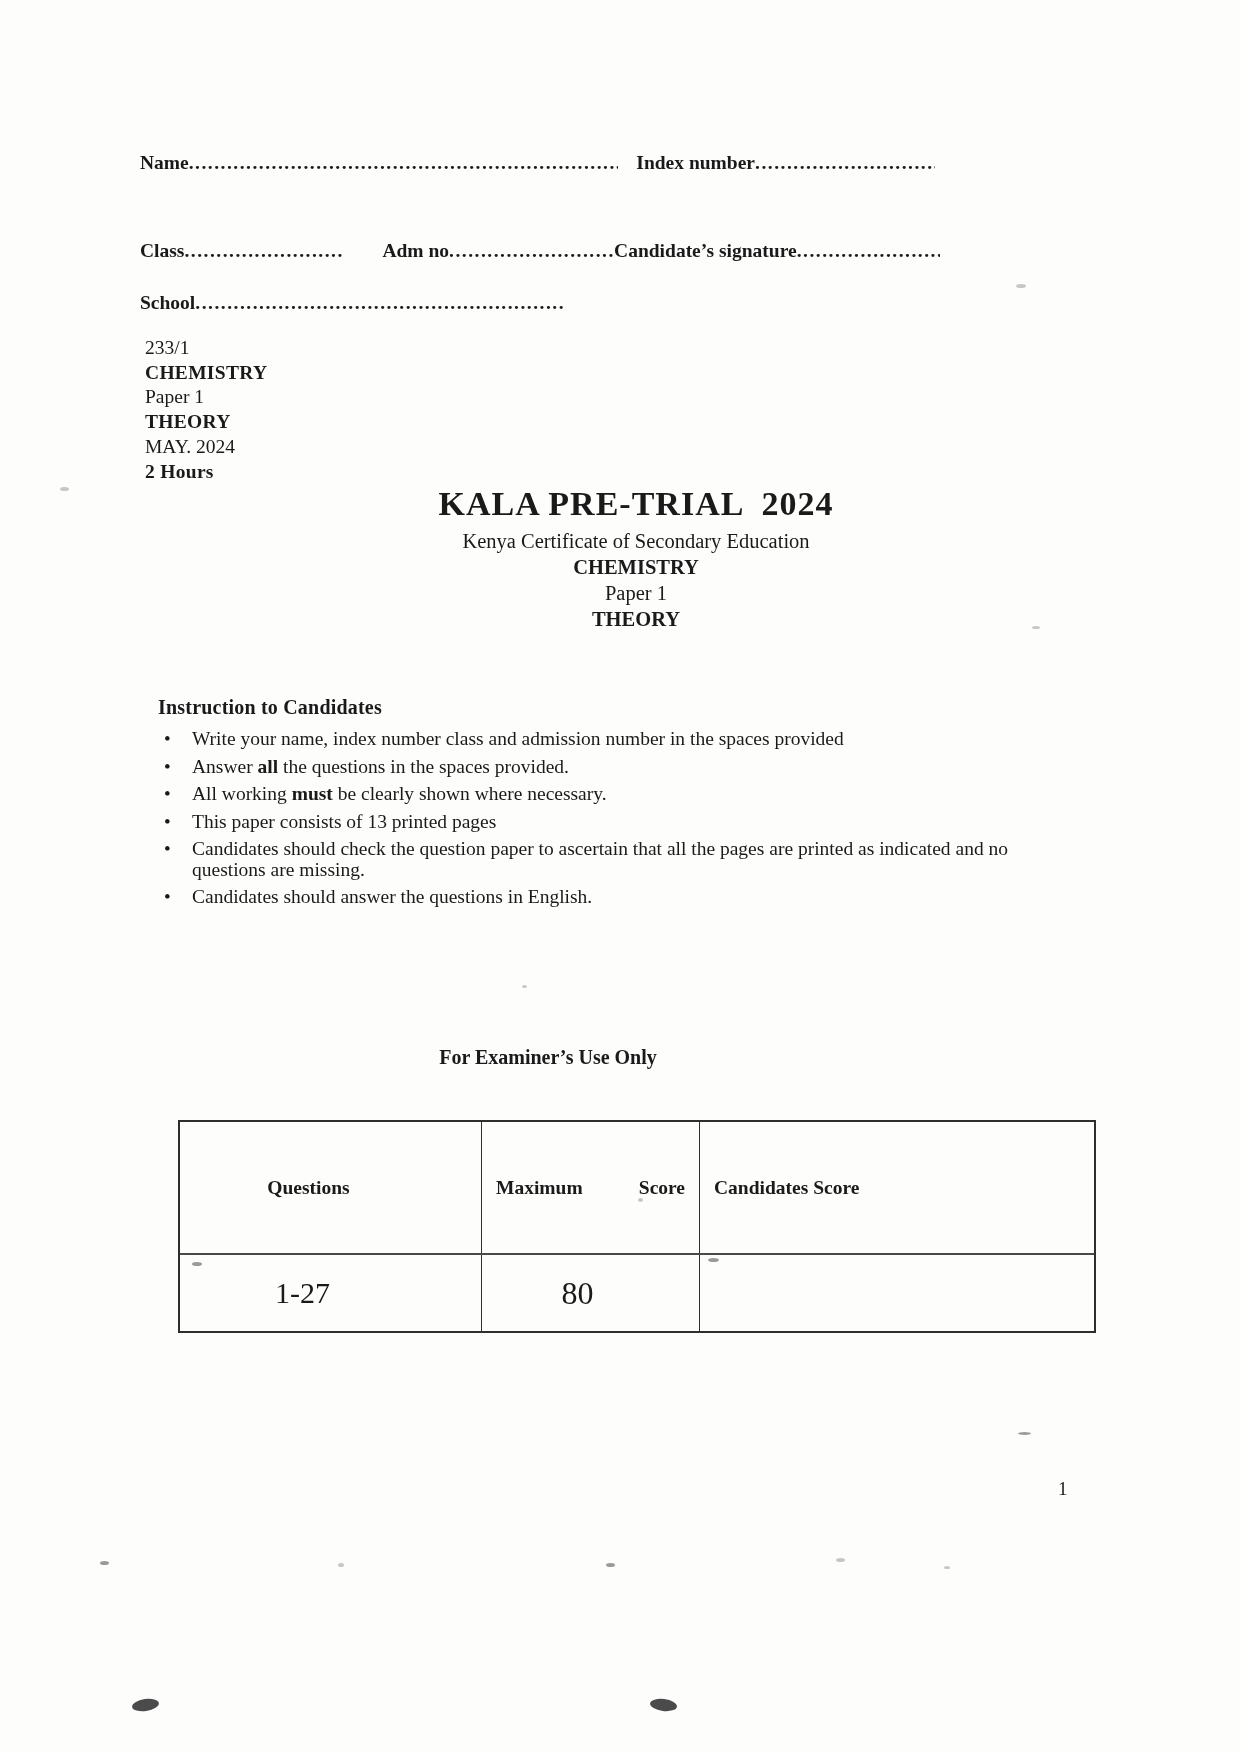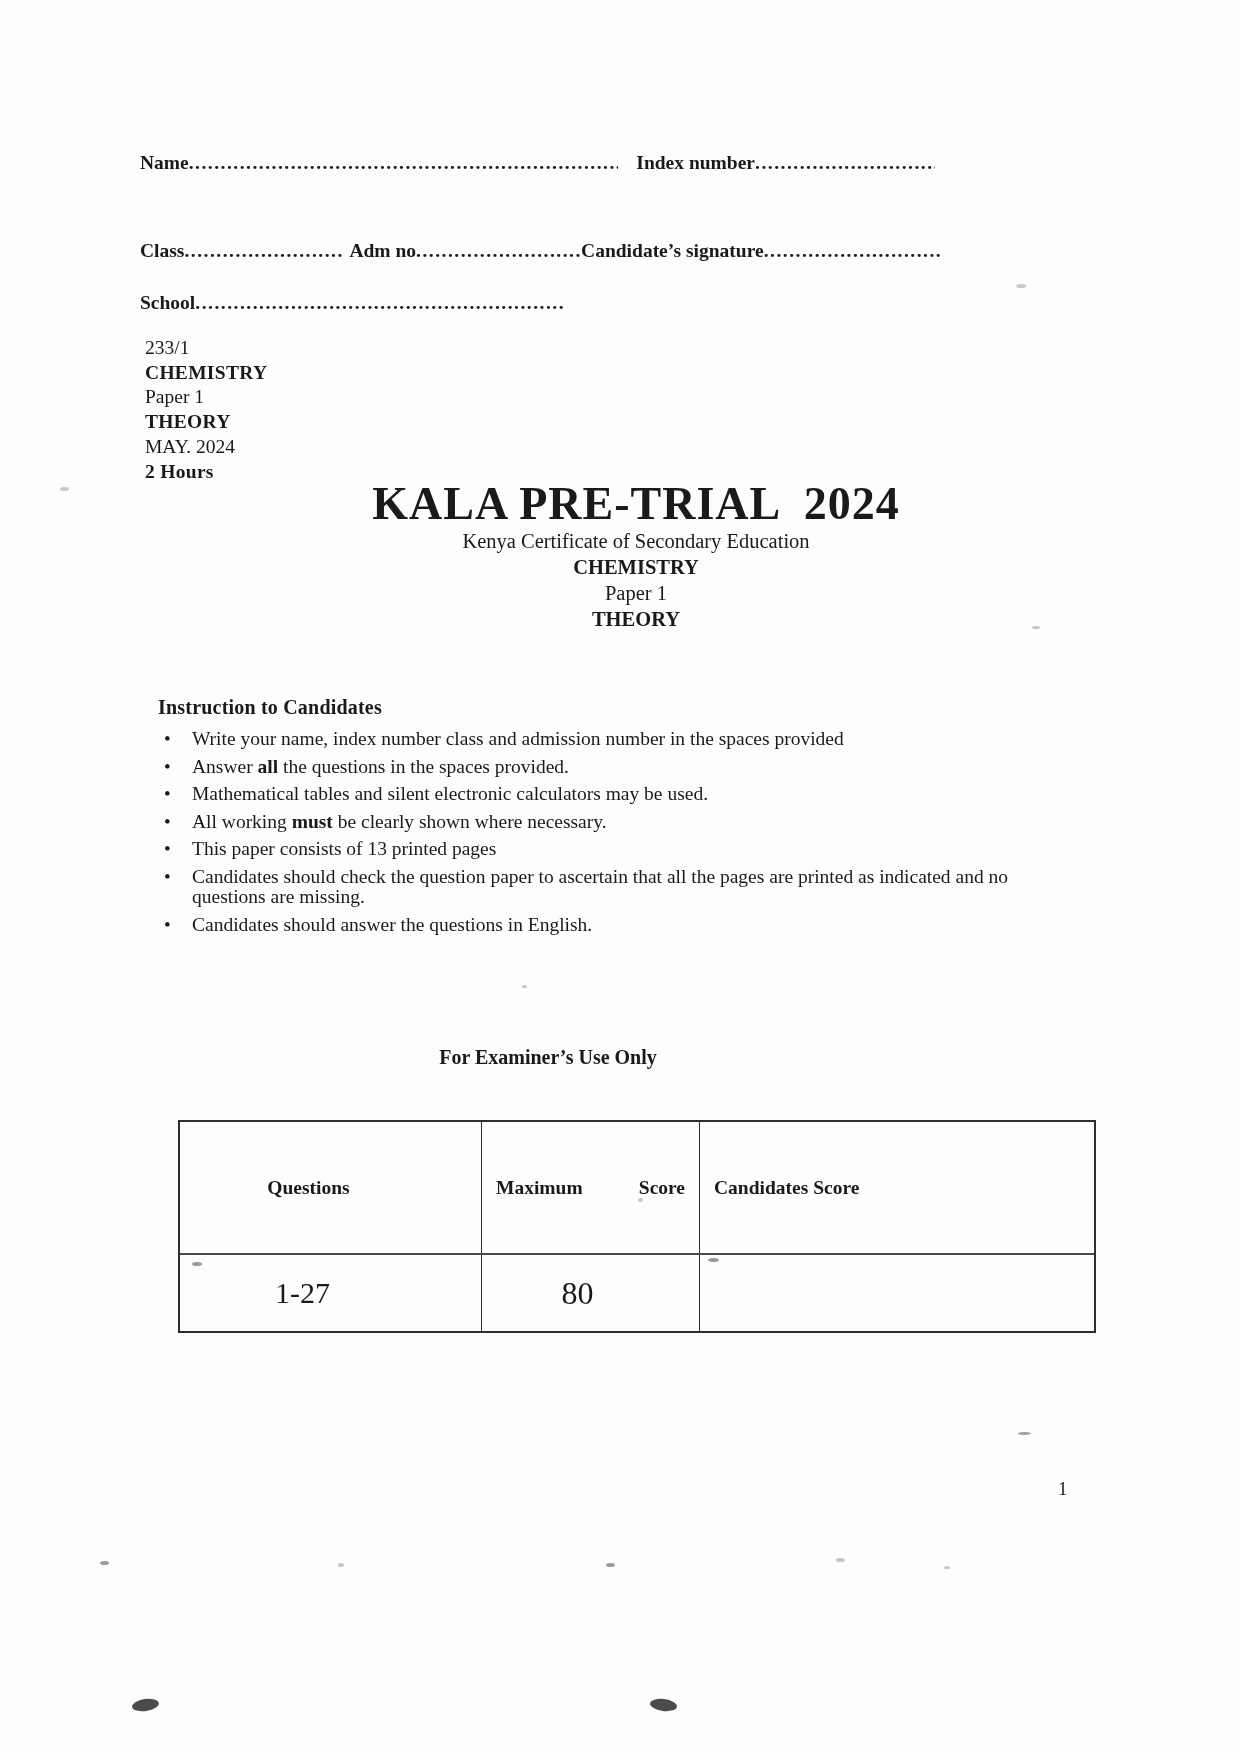--- a/index.html
+++ b/index.html
@@ -32,21 +32,21 @@
     position:absolute;left:145px;top:336px;
     font-size:19.5px;line-height:24.7px;
   }
   .paper-info .b{font-weight:bold;letter-spacing:.3px;}
   
   .title-block{
     position:absolute;left:32px;top:486px;width:1208px;
     text-align:center;line-height:26px;font-size:20.5px;
   }
   .main-title{
-    font-size:46px;font-weight:bold;line-height:36px;
+    font-size:34px;font-weight:bold;line-height:36px;
     letter-spacing:1px;white-space:pre;margin-bottom:6px;
   }
   .title-block .b{font-weight:bold;}
   
   .instructions{
     position:absolute;left:158px;top:696px;width:860px;
     font-size:19.5px;
   }
   .instructions h3{
     margin:0 0 10px 0;font-size:20px;letter-spacing:.2px;
@@ -111,21 +111,21 @@
   <div class="fill-line" style="left:140px;top:152px;width:795px;">
     <span class="lbl">Name</span>
       <span class="dots grow">........................................................................................................................................................................................................</span>
       <span class="lbl" style="margin-left:18px;">Index number </span>
       <span class="dots" style="width:180px;">........................................................................................................................................................................................................</span>
   </div>
 
   <div class="fill-line" style="left:140px;top:240px;width:800px;">
     <span class="lbl">Class</span>
       <span class="dots" style="width:160px;">........................................................................................................................................................................................................</span>
-      <span class="lbl" style="margin-left:5px;">Adm no</span>
+      <span class="lbl" style="margin-left:38px;">Adm no</span>
       <span class="dots" style="width:165px;">........................................................................................................................................................................................................</span>
       <span class="lbl">Candidate’s signature </span>
       <span class="dots grow">........................................................................................................................................................................................................</span>
   </div>
 
   <div class="fill-line" style="left:140px;top:292px;width:425px;">
     <span class="lbl">School </span>
       <span class="dots grow">........................................................................................................................................................................................................</span>
   </div>
 
@@ -144,21 +144,20 @@
     <div class="b">CHEMISTRY</div>
     <div>Paper 1</div>
     <div class="b">THEORY</div>
   </div>
 
   <div class="instructions">
     <h3>Instruction to Candidates</h3>
     <ul>
       <li><span>Write your name, index number class and admission number in the spaces provided</span><span class="bold"></span><span></span></li>
       <li><span>Answer </span><span class="bold">all</span><span> the questions in the spaces provided.</span></li>
-      <li><span>Mathematical tables and silent electronic calculators may be used.</span><span class="bold"></span><span></span></li>
       <li><span>All working </span><span class="bold">must</span><span> be clearly shown where necessary.</span></li>
       <li><span>This paper consists of 13 printed pages</span><span class="bold"></span><span></span></li>
       <li><span>Candidates should check the question paper to ascertain that all the pages are printed as indicated and no questions are missing.</span><span class="bold"></span><span></span></li>
       <li><span>Candidates should answer the questions in English.</span><span class="bold"></span><span></span></li>
     </ul>
   </div>
 
   <div class="examiner-heading">For Examiner’s Use Only</div>
 
   <div class="score-table">

